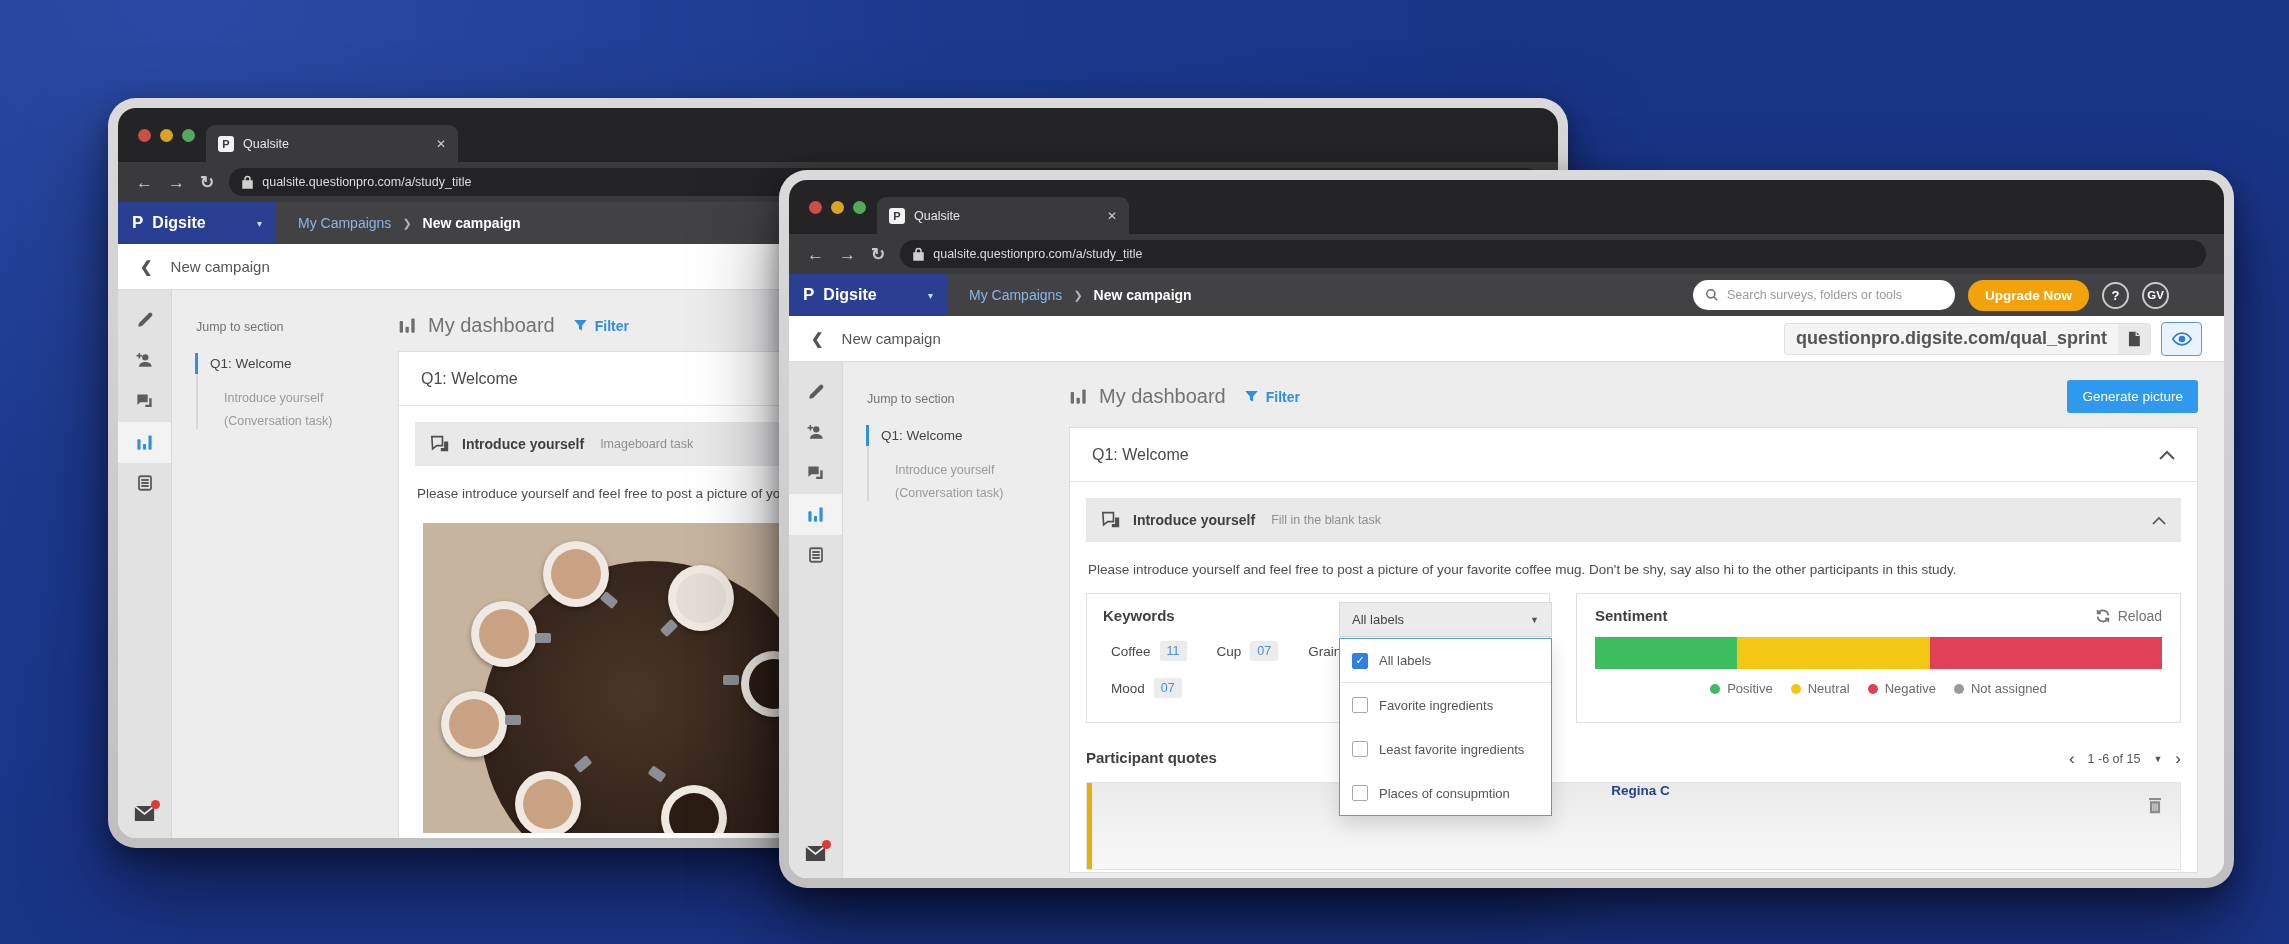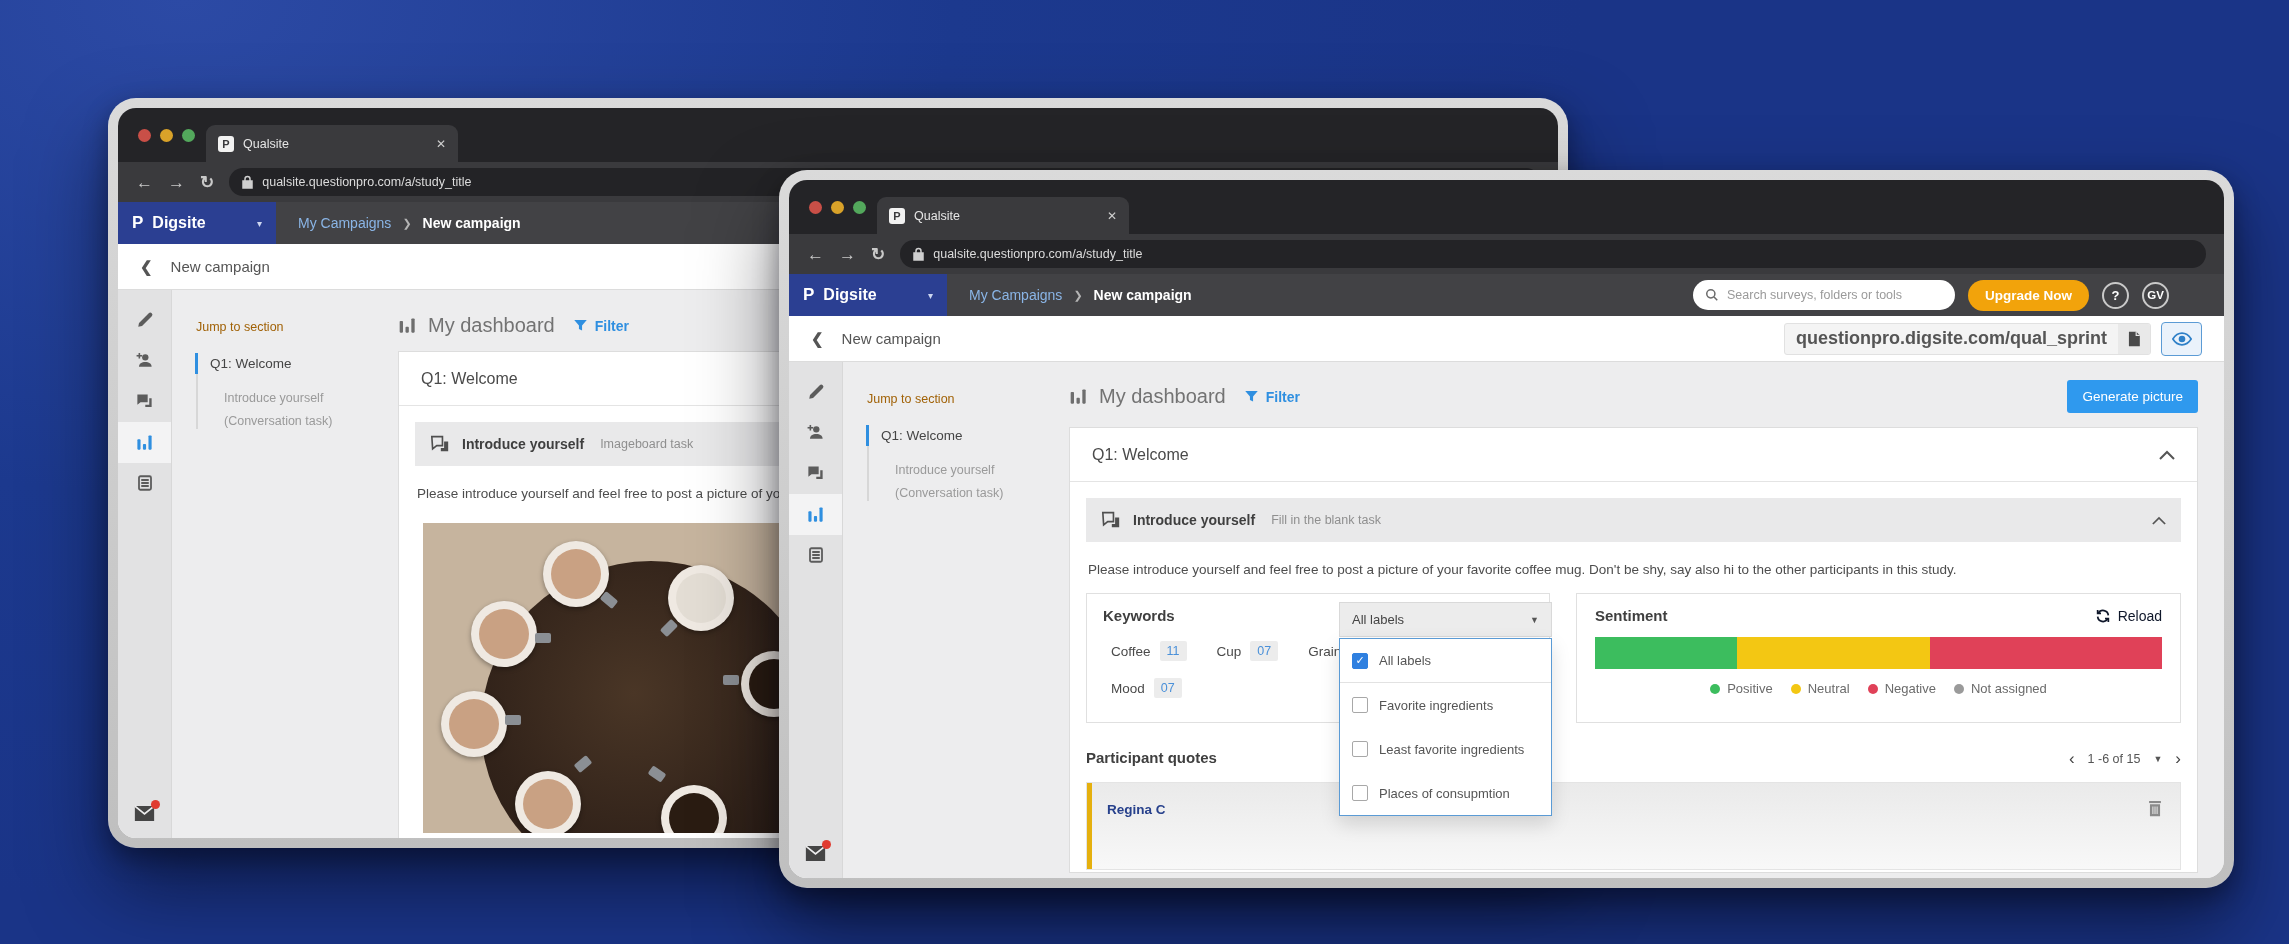--- a/index.html
+++ b/index.html
@@ -64,21 +64,21 @@
   
   .appbody { flex:1; display:flex; background:#ededee; min-height:0; position:relative; }
   .rail { width:54px; background:#e2e2e3; border-right:1px solid #d8d8d8; display:flex; flex-direction:column; align-items:center;
           padding-top:10px; flex:none; }
   .rail-item { width:100%; display:flex; justify-content:center; padding:11px 0; color:#5c5c5c; }
   .rail-item.active { background:#f3f3f4; color:#2f8fe0; }
   .rail-bottom { margin-top:auto; margin-bottom:16px; position:relative; color:#454545; }
   .maildot { position:absolute; right:-5px; top:-5px; width:9px; height:9px; border-radius:50%; background:#e03b30; }
 
   .sidenav { width:198px; padding:30px 0 0 24px; flex:none; }
-  .jump-label { font-size:12.5px; color:#a16207; margin-bottom:22px; }
+  .jump-label { font-size:12.5px; color:#737373; margin-bottom:22px; }
   .tree { position:relative; padding-left:14px; }
   .tree::before { content:''; position:absolute; left:0; top:2px; bottom:4px; width:2px; background:#d7d7d7; }
   .tree-section { position:relative; font-size:13.5px; color:#454545; margin-bottom:16px; }
   .tree-section::before { content:''; position:absolute; left:-15px; top:-3px; bottom:-3px; width:3px; background:#2f8fe0; }
   .tree-item { font-size:12.5px; color:#9a9a9a; padding-left:14px; line-height:1.85; }
 
   .content { flex:1; padding:18px 26px 0 28px; min-width:0; position:relative; }
   .dash-row { display:flex; align-items:center; margin-bottom:14px; }
   .dash-icon { color:#6e6e6e; margin-right:10px; display:flex; }
   .dash-title { font-size:20px; color:#737373; }
@@ -111,35 +111,35 @@
              box-shadow:0 8px 18px rgba(0,0,0,.13); }
   .kw-opt { height:44px; display:flex; align-items:center; gap:11px; padding:0 12px; font-size:13px; color:#555; background:#fff; }
   .kw-opt.first { border-bottom:1px solid #e2e2e2; }
   .cbox { width:16px; height:16px; border:1.5px solid #a8a8a8; border-radius:2px; background:#fff; flex:none;
           display:flex; align-items:center; justify-content:center; font-size:11px; color:transparent; }
   .cbox.checked { background:#2f80e0; border-color:#2f80e0; color:#fff; }
 
   .sent-panel { flex:1; padding:13px 18px; }
   .sent-head { display:flex; align-items:center; justify-content:space-between; }
   .sent-title { font-size:15px; font-weight:bold; color:#3f3f3f; }
-  .reload { display:flex; align-items:flex-end; gap:7px; color:#0f172a; font-size:14px; }
+  .reload { display:flex; align-items:flex-end; gap:7px; color:#737373; font-size:14px; }
   .sent-bar { display:flex; height:32px; margin-top:13px; overflow:hidden; }
   .seg { height:100%; }
   .legend { display:flex; gap:18px; justify-content:center; align-items:center; margin-top:12px; font-size:13px; color:#6b6b6b; }
   .legend-item { display:flex; align-items:center; gap:7px; }
   .dot { width:10px; height:10px; border-radius:50%; flex:none; }
 
   .quotes-head { display:flex; margin:26px 16px 0; }
   .quotes-title { font-size:15px; font-weight:bold; color:#3f3f3f; }
   .pager { margin-left:auto; display:flex; align-items:center; gap:13px; color:#555; }
   .pager .pchev { font-size:17px; color:#444; }
   .pager .ptext { font-size:12.5px; }
   .pager .pcaret { font-size:9px; color:#555; }
   .quote-card { margin:13px 16px 0; height:88px; background:linear-gradient(180deg,#eaeaea,#f8f8f8); border:1px solid #e4e4e4;
-                position:relative; display:flex; align-items:center; padding:0 18px 34px 20px; }
+                position:relative; display:flex; align-items:center; padding:0 18px 34px 32px;flex-direction:column; }
   .quote-card::before { content:''; position:absolute; left:0; top:0; bottom:0; width:5px; background:#e5b00e; }
   .quote-name { font-size:13.5px; font-weight:bold; color:#27418c; }
   .trash { margin-left:auto; color:#8a8a8a; display:flex; }
 
   
   .bcard { background:#fff; border:1px solid #ddd; width:1150px; height:560px; overflow:hidden; }
   .photo { margin:22px 0 0 24px; width:400px; height:310px; position:relative; overflow:hidden; background:#c6b49e; }
   .wood { position:absolute; left:58px; top:38px; width:340px; height:330px; border-radius:50%;
           background:radial-gradient(circle at 45% 40%, #4a3626 0%, #32231a 55%, #241812 100%); }
   .mug { position:absolute; width:66px; height:66px; border-radius:50%; background:#efe9e2; box-shadow:0 2px 5px rgba(0,0,0,.35); }

